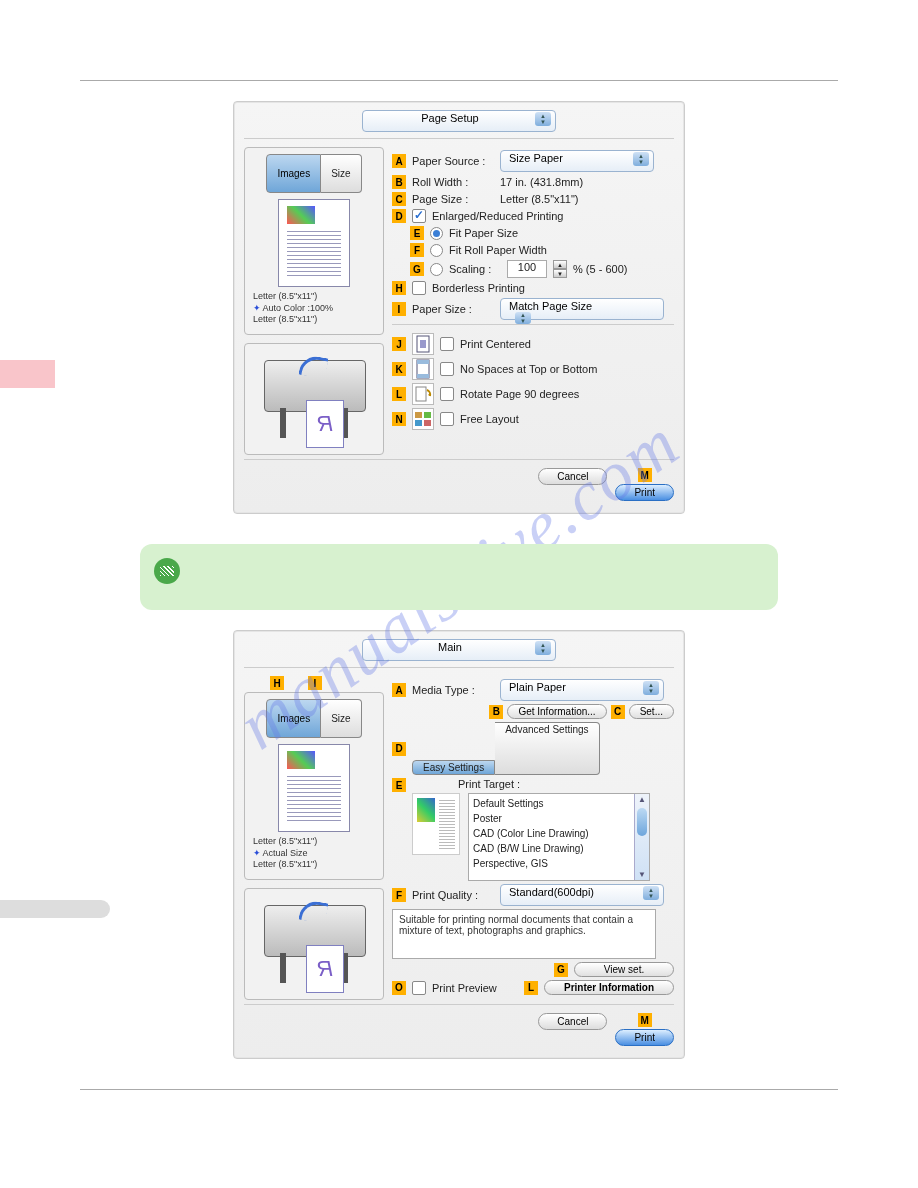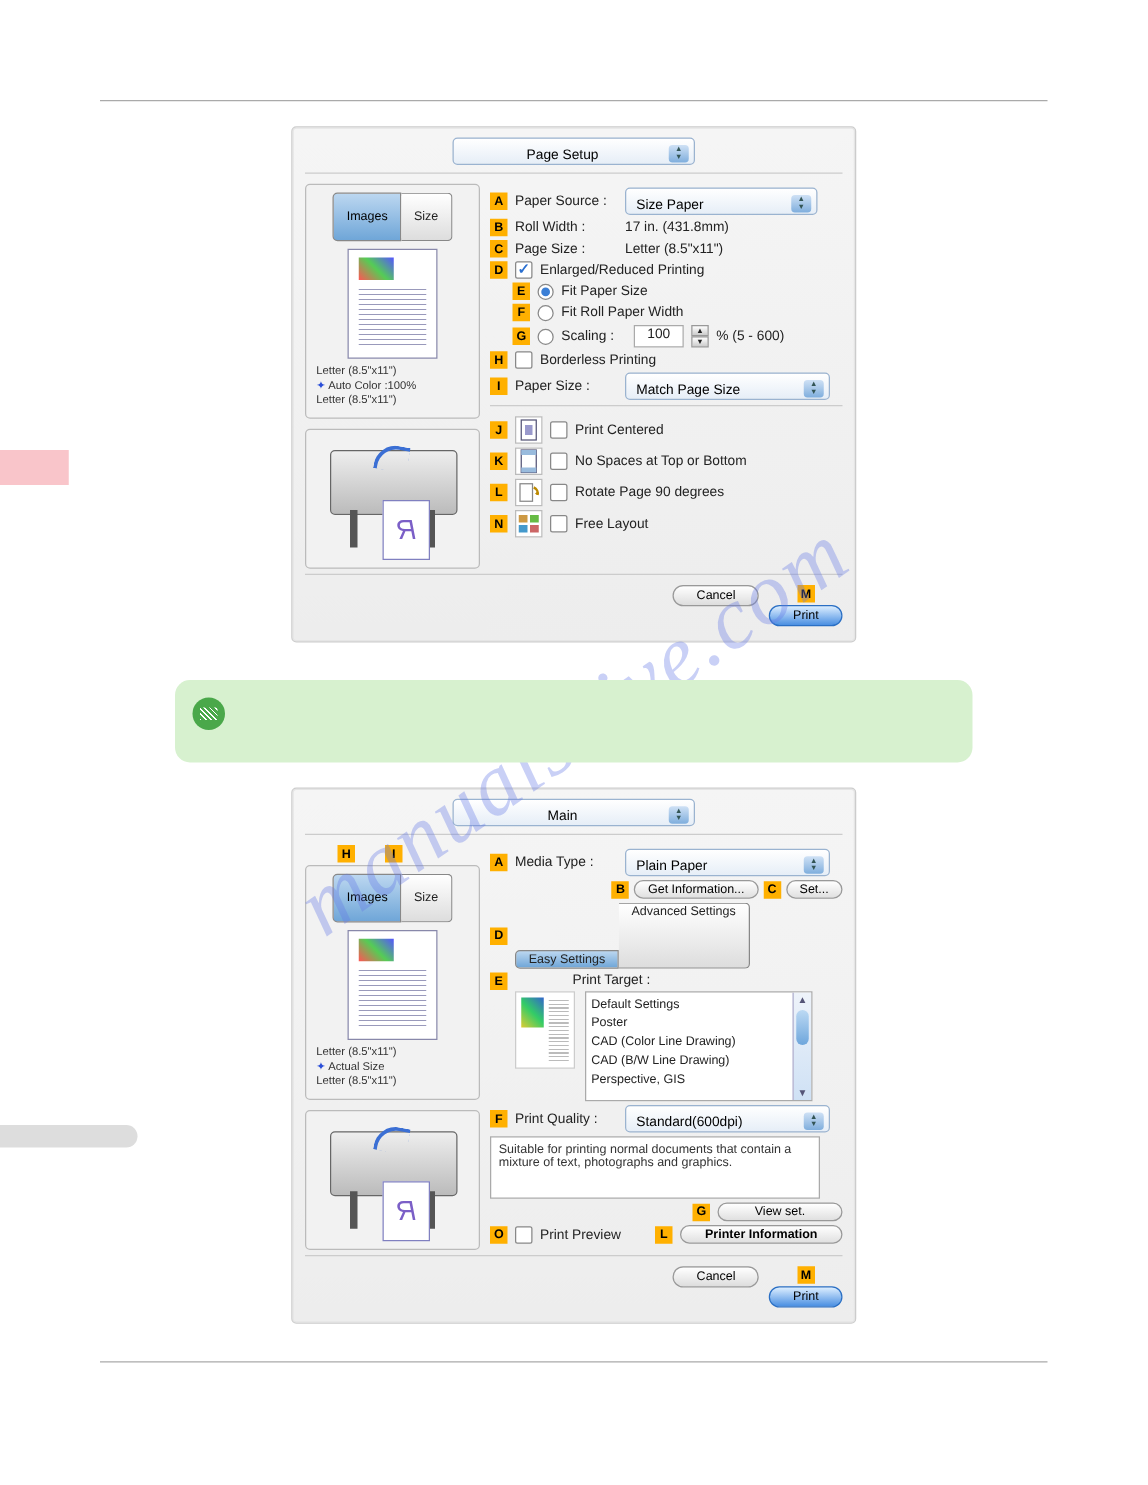--- a/index.html
+++ b/index.html
@@ -49,21 +49,21 @@
     border-radius: 4px;
     padding: 8px 10px 12px 10px;
     box-shadow: 0 0 0 1px #e5e5e5 inset;
   }
   .dropdown-row {
     text-align: center;
     margin-bottom: 6px;
   }
   .mac-select {
     display: inline-flex;
-    align-items: flex-end;
+    align-items: flex-start;
     background: linear-gradient(#fff,#e6eef7);
     border: 1px solid #9ab3d0;
     border-radius: 4px;
     padding: 1px 4px 1px 8px;
     min-width: 130px;
     height: 18px;
     color: #000;
   }
   .mac-select .txt { flex: 1; }
   .mac-select .chev {
@@ -268,21 +268,21 @@
           <span>% (5 - 600)</span>
         </div>
         <div class="row">
           <span class="letter">H</span>
           <span class="chk"></span>
           <span>Borderless Printing</span>
         </div>
         <div class="row">
           <span class="letter">I</span>
           <span class="lbl">Paper Size :</span>
-          <div class="mac-select" style="min-width:150px;">
+          <div class="mac-select" style="min-width:150px;flex-direction:column;">
             <span class="txt">Match Page Size</span>
               <span class="chev"></span>
           </div>
         </div>
         <div class="divider"></div>
         <div class="row">
           <span class="letter">J</span>
           <span class="mini-icon"><svg viewBox="0 0 20 20">
                 <rect x="4" y="2" width="12" height="16" fill="#fff" stroke="#557"></rect>
                 <rect x="7" y="6" width="6" height="8" fill="#99c"></rect>

